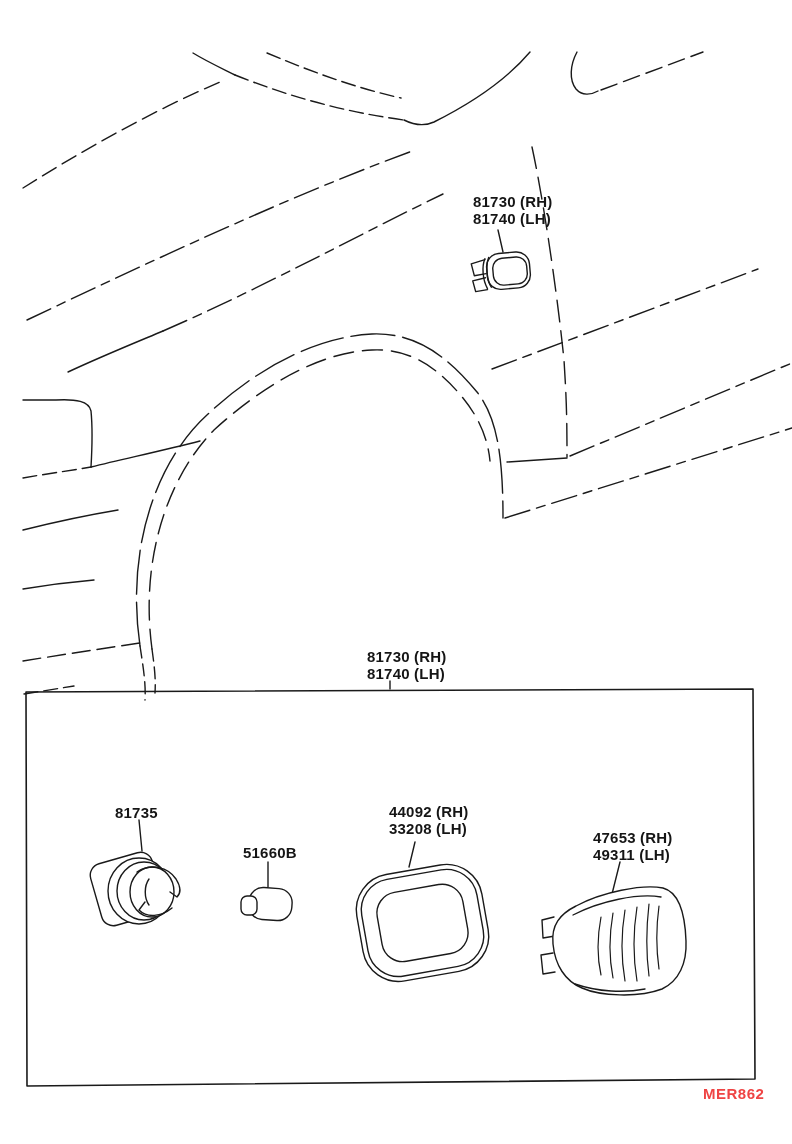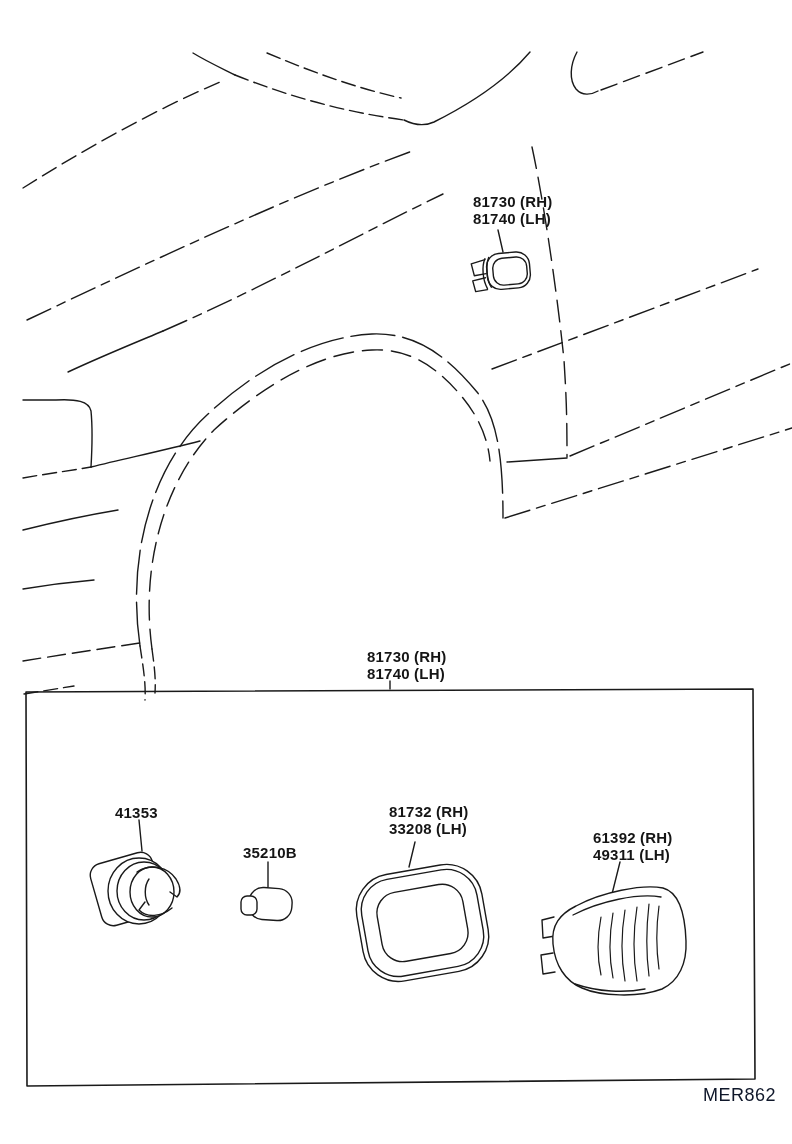--- a/index.html
+++ b/index.html
@@ -17,23 +17,23 @@
     color: #151515;
     font-size: 15px;
     font-weight: 700;
     line-height: 17px;
     letter-spacing: 0.2px;
     white-space: nowrap;
     -webkit-font-smoothing: none;
   }
   .drawing-code {
     position: absolute;
-    color: #0f172a;
-    font-size: 18px;
-    font-weight: 400;
+    color: #ef4444;
+    font-size: 15px;
+    font-weight: 700;
     letter-spacing: 0.5px;
     white-space: nowrap;
   }
 </style>
 </head>
 <body>
 
 <div class="stage">
 
   <svg width="792" height="1144" viewBox="0 0 792 1144" fill="none" stroke="#1a1a1a" stroke-width="1.4" stroke-linecap="round" stroke-linejoin="round">
@@ -137,29 +137,29 @@
   <div class="part-label" style="left:473px; top:193px;">
     <div>81730 (RH)</div>
     <div>81740 (LH)</div>
   </div>
 
   <div class="part-label" style="left:367px; top:648px;">
     <div>81730 (RH)</div>
     <div>81740 (LH)</div>
   </div>
 
-  <div class="part-label" style="left:115px; top:804px;">41353</div>
+  <div class="part-label" style="left:115px; top:804px;">81735</div>
 
-  <div class="part-label" style="left:243px; top:844px;">35210B</div>
+  <div class="part-label" style="left:243px; top:844px;">51660B</div>
 
   <div class="part-label" style="left:389px; top:803px;">
-    <div>81732 (RH)</div>
+    <div>44092 (RH)</div>
     <div>33208 (LH)</div>
   </div>
 
   <div class="part-label" style="left:593px; top:829px;">
-    <div>61392 (RH)</div>
+    <div>47653 (RH)</div>
     <div>49311 (LH)</div>
   </div>
 
   <div class="drawing-code" style="left:703px; top:1085px;">MER862</div>
 
 </div>
 
 </body></html>

